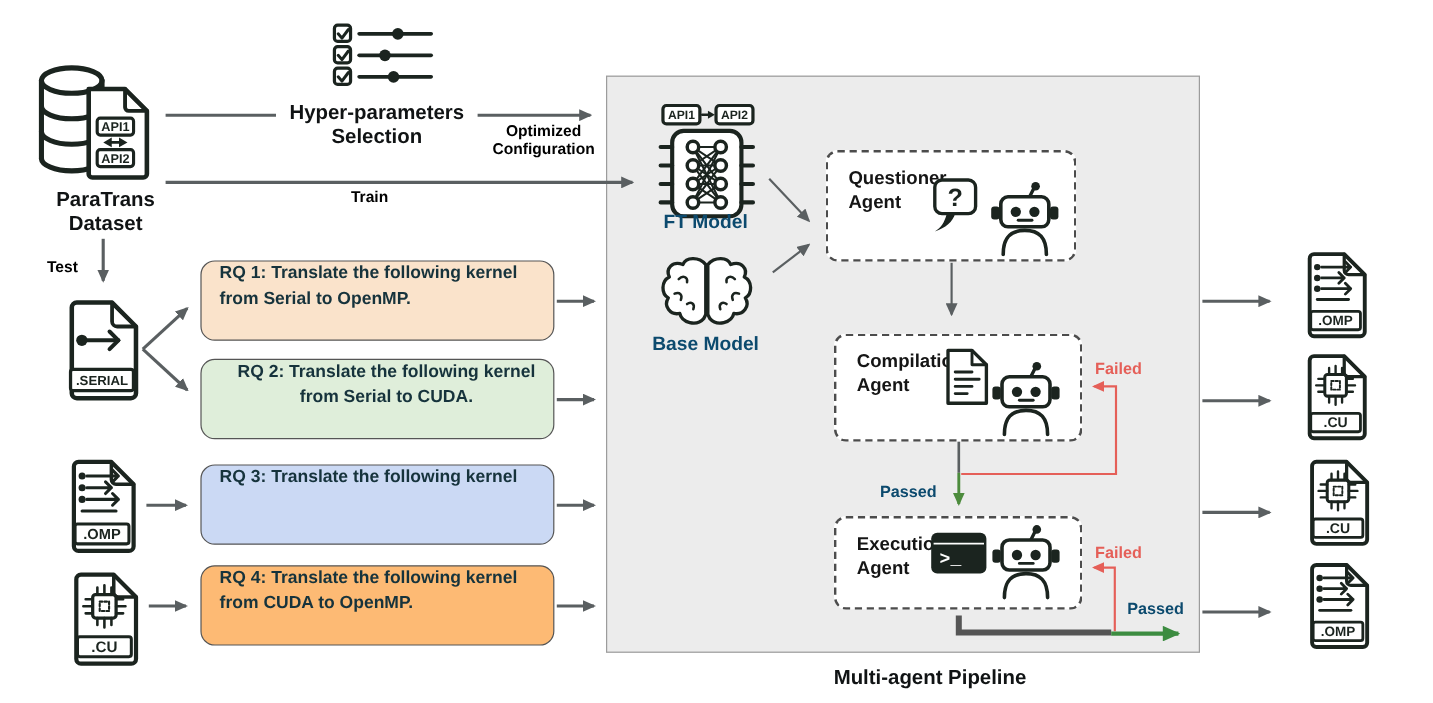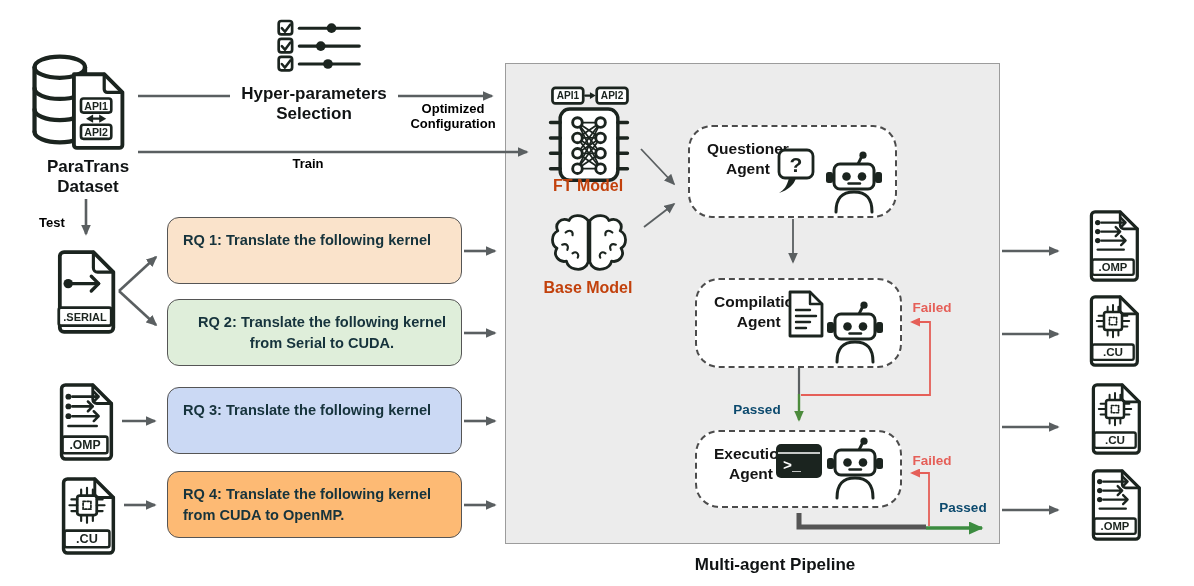--- a/index.html
+++ b/index.html
@@ -1,31 +1,31 @@
 <!DOCTYPE html>
 <html><head>
 <meta charset="utf-8">
 <style>
   html,body{margin:0;padding:0;background:#fff;}
   #stage{position:relative;width:1194px;height:586px;background:#ffffff;
          font-family:"Liberation Sans",sans-serif;overflow:hidden;}
   .lbl{position:absolute;font-weight:bold;text-align:center;}
   .lbl-dark{color:#101314;font-size:17px;line-height:1.18;}
-  .lbl-med{color:#c2410c;font-size:16px;line-height:1.15;}
+  .lbl-med{color:#0c4a6e;font-size:16px;line-height:1.15;}
   .lbl-gray{color:#000000;font-size:13px;line-height:1.18;}
   .status-failed{color:#e55f58;font-size:13.5px;}
   .status-passed{color:#0c4a6e;font-size:13.5px;}
   .rq{position:absolute;left:167px;width:295px;height:67px;border:1.6px solid #555;
-      border-radius:12px;box-sizing:border-box;padding:12px 0 0 15px;font-weight:bold;
+      border-radius:12px;box-sizing:border-box;padding:0 0 0 15px;font-weight:bold;
       font-size:14.6px;line-height:1.42;color:#16333c;z-index:3;}
   .rq div{white-space:nowrap;}
   .pipeline{position:absolute;left:505px;top:63px;width:495px;height:481px;
       background:#ececec;border:1.5px solid #9c9c9c;box-sizing:border-box;z-index:1;}
-  .agent{position:absolute;background:#fff;border:2px dashed #4c4c4c;border-radius:24px;
-      box-sizing:border-box;z-index:3;text-align:center;}
+  .agent{position:absolute;background:#fff;border:2px dashed #4c4c4c;border-radius:10px;
+      box-sizing:border-box;z-index:3;}
   .agent .ttl{position:absolute;left:17px;top:12px;font-weight:bold;font-size:15.5px;
       line-height:1.32;color:#151515;}
   .cluster{position:absolute;}
   svg.ic{position:absolute;z-index:3;color:#1b241f;}
   #overlay{position:absolute;left:0;top:0;z-index:2;pointer-events:none;}
   .z3{z-index:3;}
 </style>
 </head>
 <body>
 
@@ -188,20 +188,21 @@
       <rect x="20" y="20" width="20" height="20" rx="2.5" stroke-width="2.8"></rect>
       <rect x="26" y="26" width="8" height="8" stroke-width="1.8" stroke-dasharray="2.2,1.8"></rect>
       <path d="M24,14 V20 M30,12 V20 M36,14 V20 M24,40 V46 M30,40 V48 M36,40 V46 M14,24 H20 M12,30 H20 M14,36 H20 M40,24 H46 M40,30 H48 M40,36 H46" stroke-width="2.2"></path>
       <rect x="7" y="56" width="46" height="17" rx="2" fill="#fff" stroke-width="2.6"></rect>
     </g>
     <text x="30" y="69" text-anchor="middle" font-size="13" font-weight="bold" fill="currentColor">.CU</text>
   </svg>
 
   <div class="rq" style="top: 217px; background: rgb(250, 227, 203);">
     <div>RQ 1: Translate the following kernel</div>
+    <div>from Serial to OpenMP.</div>
   </div>
   <div class="rq" style="top: 299px; background: rgb(223, 238, 218); text-align: center;">
     <div>RQ 2: Translate the following kernel</div>
     <div>from Serial to CUDA.</div>
   </div>
   <div class="rq" style="top: 387px; background: rgb(203, 217, 244);">
     <div>RQ 3: Translate the following kernel</div>
   </div>
   <div class="rq" style="top: 471px; background: #fdba74;">
     <div>RQ 4: Translate the following kernel</div>

